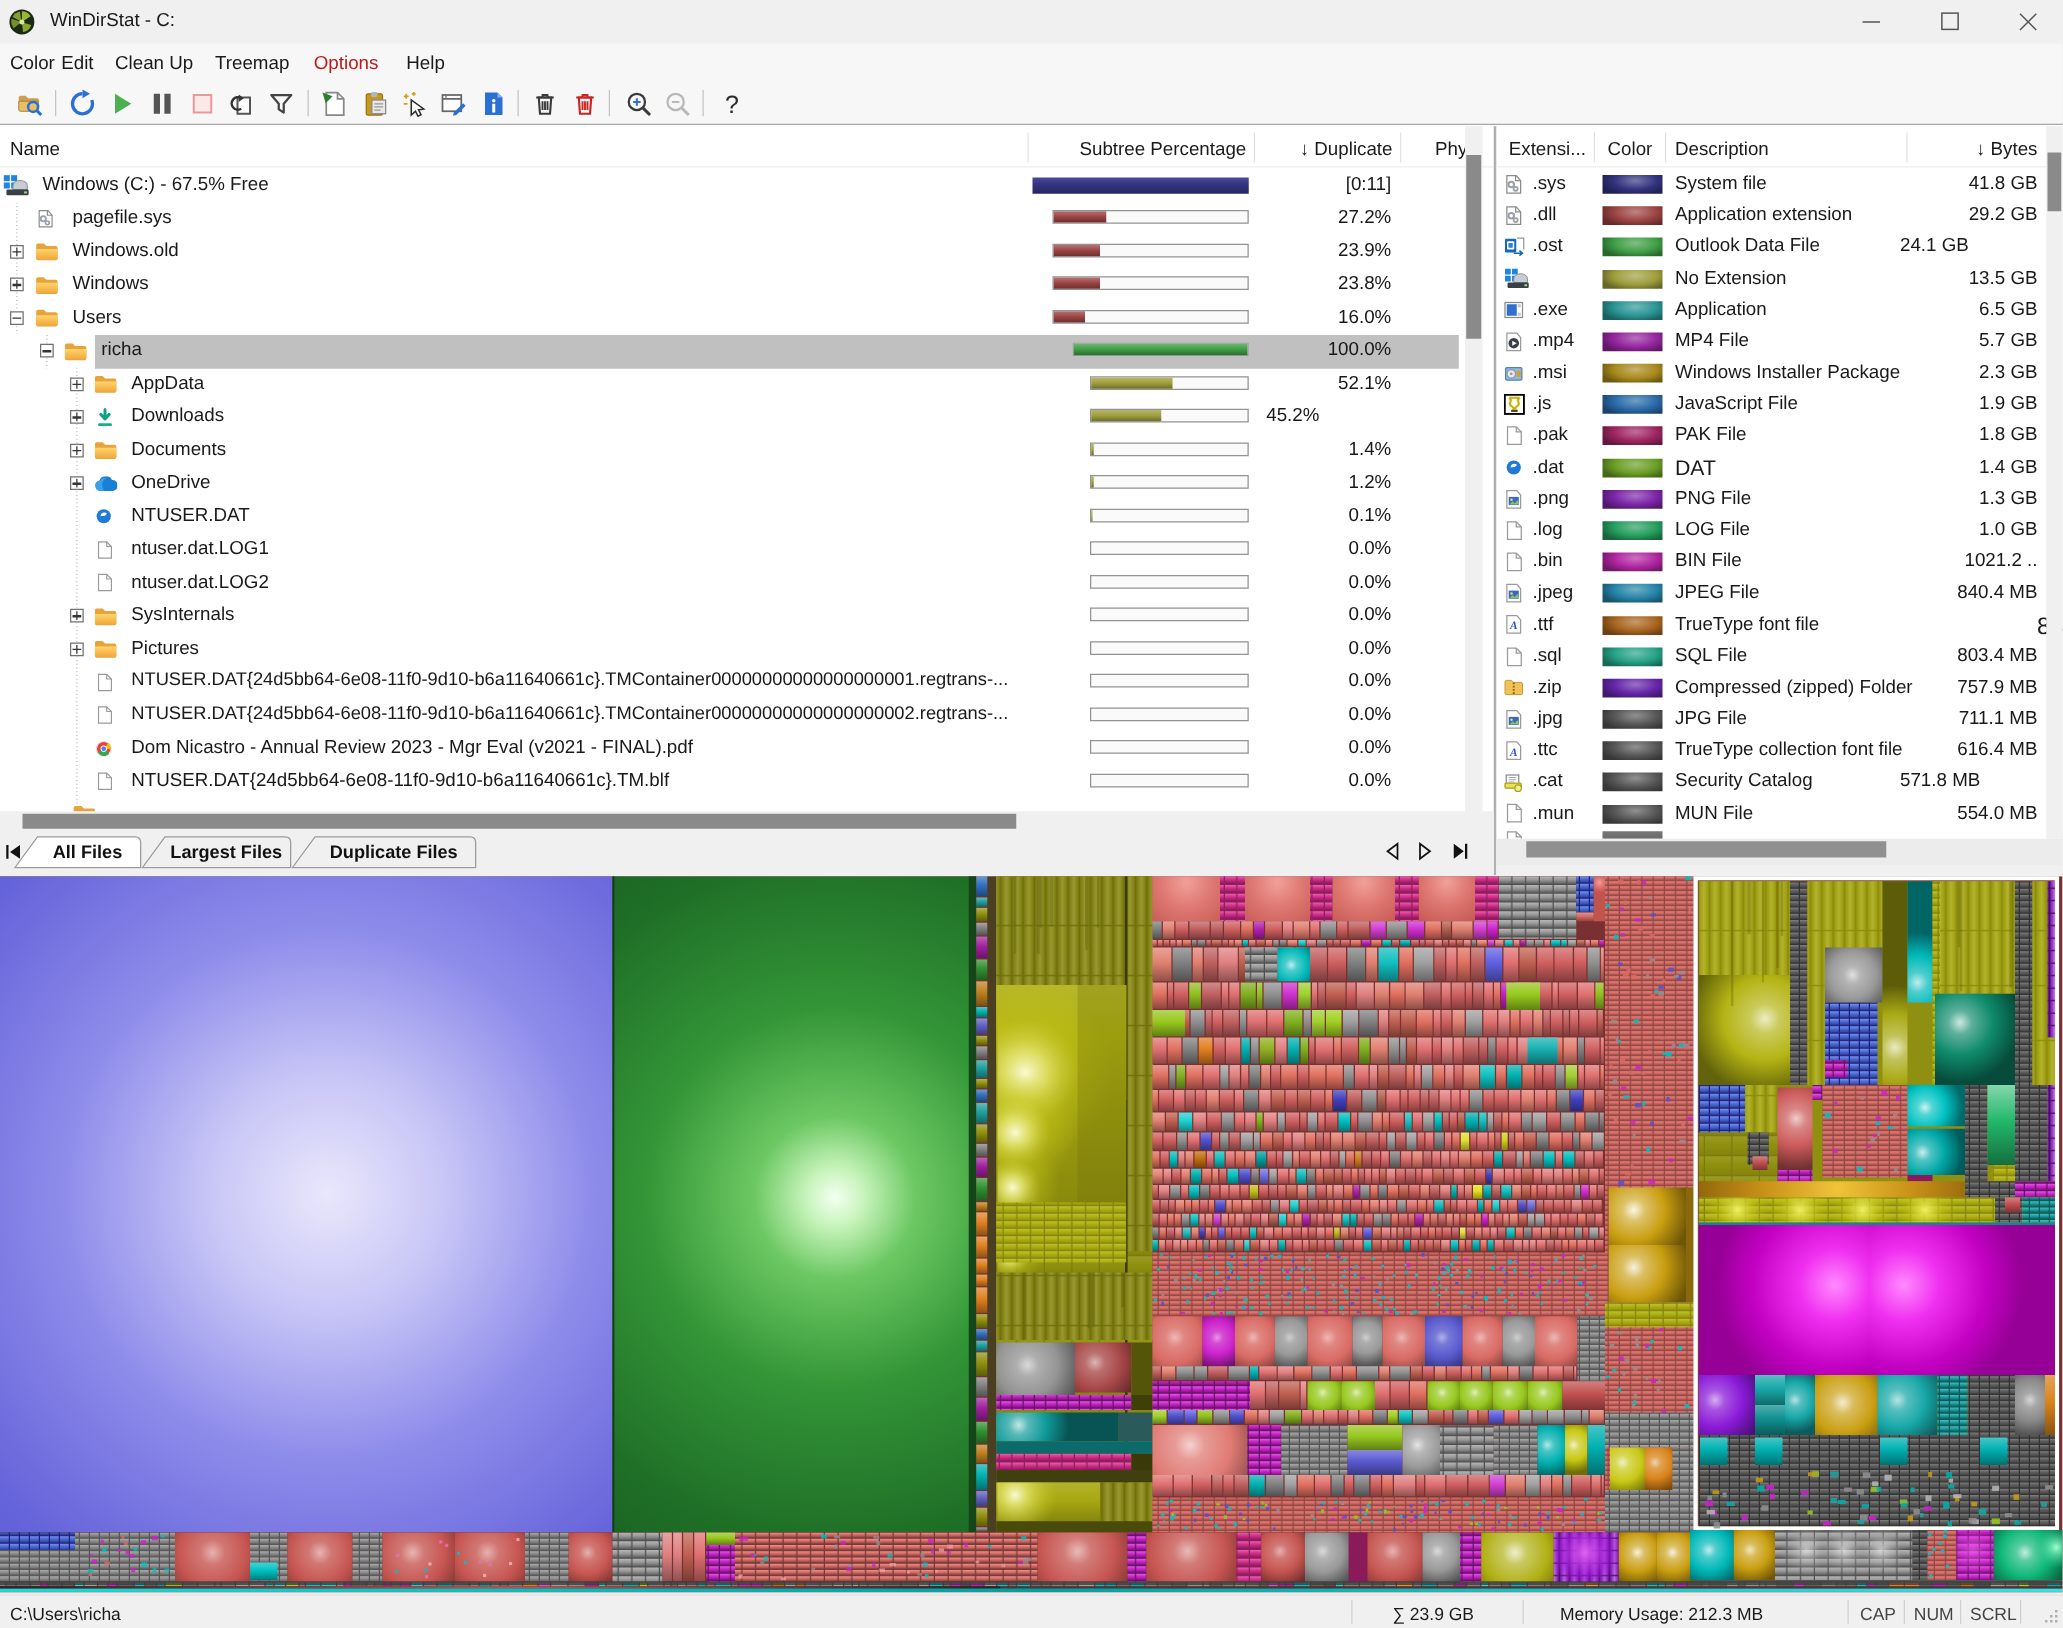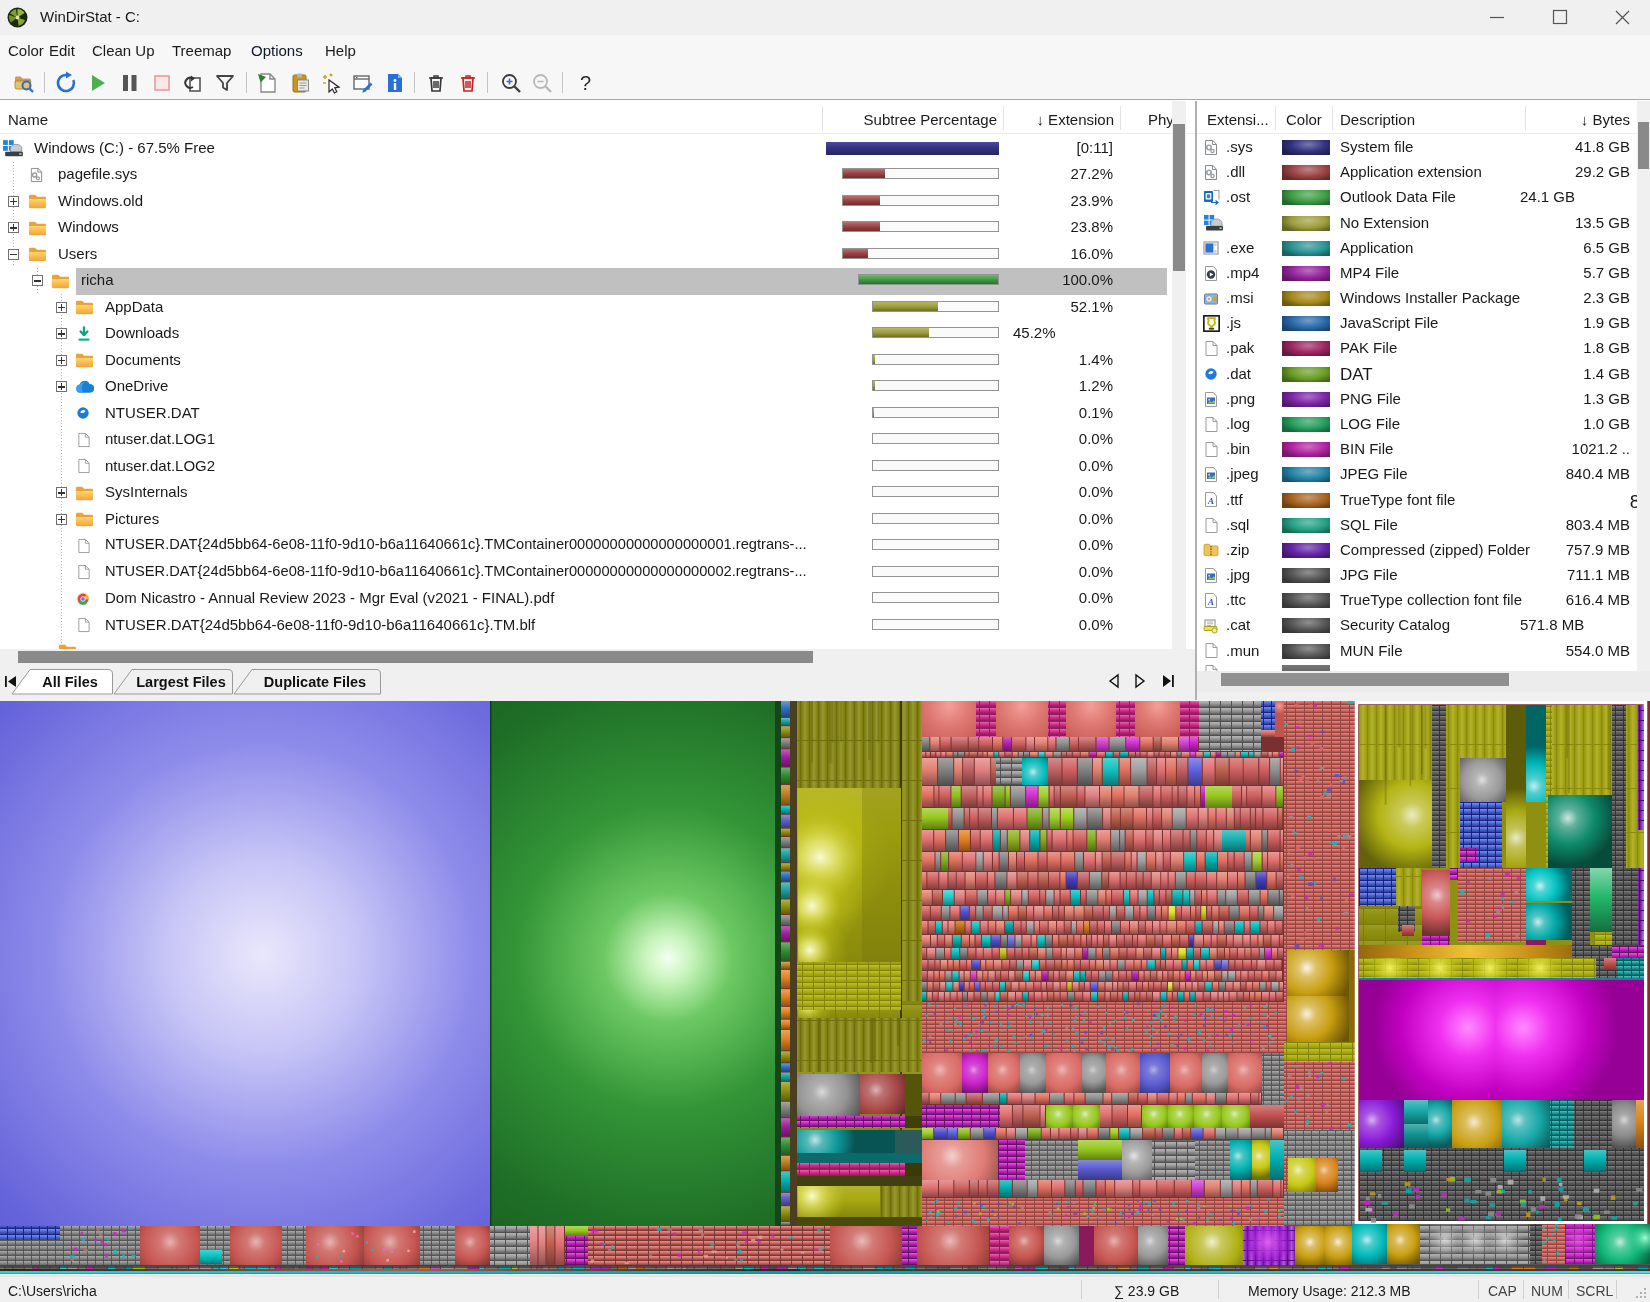--- a/index.html
+++ b/index.html
@@ -128,21 +128,21 @@
 <svg class="abs" style="left:1483px;top:0" width="167" height="35" viewBox="0 0 167 35">
     <line x1="7" y1="17.5" x2="21" y2="17.5" stroke="#555" stroke-width="1.2"></line>
     <rect x="70.5" y="10.5" width="13" height="13" fill="none" stroke="#555" stroke-width="1.2"></rect>
     <path d="M133 11 l13 13 M146 11 l-13 13" stroke="#555" stroke-width="1.2"></path>
   </svg>
 <div class="abs" style="left:0;top:35px;width:1650px;height:31px;background:#f7f7f7"></div>
 <div class="abs" style="left:8px;top:42px;font-size:15px;color:#1a1a1a">Color</div>
 <div class="abs" style="left:49px;top:42px;font-size:15px;color:#1a1a1a">Edit</div>
 <div class="abs" style="left:92px;top:42px;font-size:15px;color:#1a1a1a">Clean Up</div>
 <div class="abs" style="left:172px;top:42px;font-size:15px;color:#1a1a1a">Treemap</div>
-<div class="abs" style="left:251px;top:42px;font-size:15px;color:#0f172a">Options</div>
+<div class="abs" style="left:251px;top:42px;font-size:15px;color:#b91c1c">Options</div>
 <div class="abs" style="left:325px;top:42px;font-size:15px;color:#1a1a1a">Help</div>
 <div class="abs" style="left:0;top:66px;width:1650px;height:33px;background:#f7f7f7"></div>
 <div class="abs" style="left:0;top:99px;width:1650px;height:1px;background:#a8a8a8"></div>
 <div class="abs" style="left:0;top:100px;width:1650px;height:1px;background:#fdfdfd"></div>
 <div class="abs" style="left:44px;top:72px;width:1px;height:21px;background:#c4c4c4"></div>
 <div class="abs" style="left:246px;top:72px;width:1px;height:21px;background:#c4c4c4"></div>
 <div class="abs" style="left:414px;top:72px;width:1px;height:21px;background:#c4c4c4"></div>
 <div class="abs" style="left:487px;top:72px;width:1px;height:21px;background:#c4c4c4"></div>
 <div class="abs" style="left:562px;top:72px;width:1px;height:21px;background:#c4c4c4"></div>
 <svg class="abs" style="left:12px;top:71px" width="24" height="24" viewBox="0 0 24 24">
@@ -223,21 +223,21 @@
     <path d="M7.5 10.5 h6" stroke="#b8b8b8" stroke-width="1.6"></path>
   </svg>
 <svg class="abs" style="left:573px;top:71px" width="24" height="24" viewBox="0 0 24 24">
     <text x="7" y="19" font-size="20" fill="#2a2a2a" font-family="Liberation Sans">?</text>
   </svg>
 <div class="abs" style="left:0;top:101px;width:1195px;height:599px;background:#fff"></div>
 <div class="abs" style="left:1197px;top:101px;width:453px;height:599px;background:#fff"></div>
 <div class="abs" style="left:1195px;top:101px;width:2px;height:599px;background:#b0b0b0"></div>
 <div class="abs hdr" style="left:8px;top:111px">Name</div>
 <div class="abs hdr" style="left:827px;top:111px;width:170px;text-align:right">Subtree Percentage</div>
-<div class="abs hdr" style="left:1010px;top:111px;width:104px;text-align:right">↓ Extension</div>
+<div class="abs hdr" style="left:1010px;top:111px;width:104px;text-align:right">↓ Duplicate</div>
 <div class="abs hdr" style="left:1148px;top:111px">Phy</div>
 <div class="abs hdr" style="left:1207px;top:111px">Extensi...</div>
 <div class="abs hdr" style="left:1286px;top:111px">Color</div>
 <div class="abs hdr" style="left:1340px;top:111px">Description</div>
 <div class="abs hdr" style="left:1530px;top:111px;width:100px;text-align:right">↓ Bytes</div>
 <div class="abs" style="left:822px;top:106px;width:1px;height:24px;background:#e2e2e2"></div>
 <div class="abs" style="left:1003px;top:106px;width:1px;height:24px;background:#e2e2e2"></div>
 <div class="abs" style="left:1120px;top:106px;width:1px;height:24px;background:#e2e2e2"></div>
 <div class="abs" style="left:1275px;top:106px;width:1px;height:24px;background:#e2e2e2"></div>
 <div class="abs" style="left:1332px;top:106px;width:1px;height:24px;background:#e2e2e2"></div>

